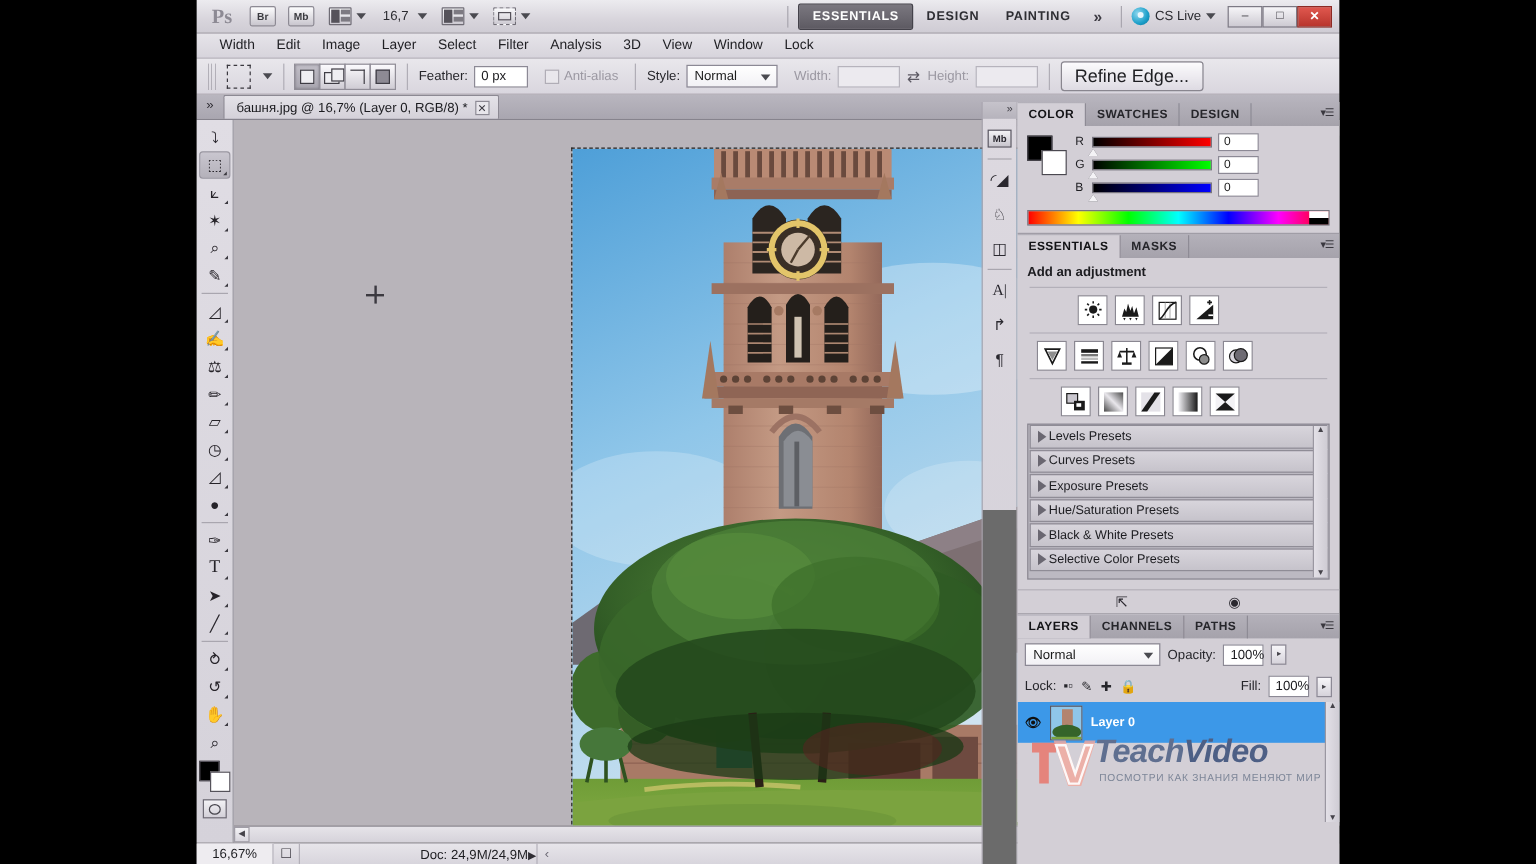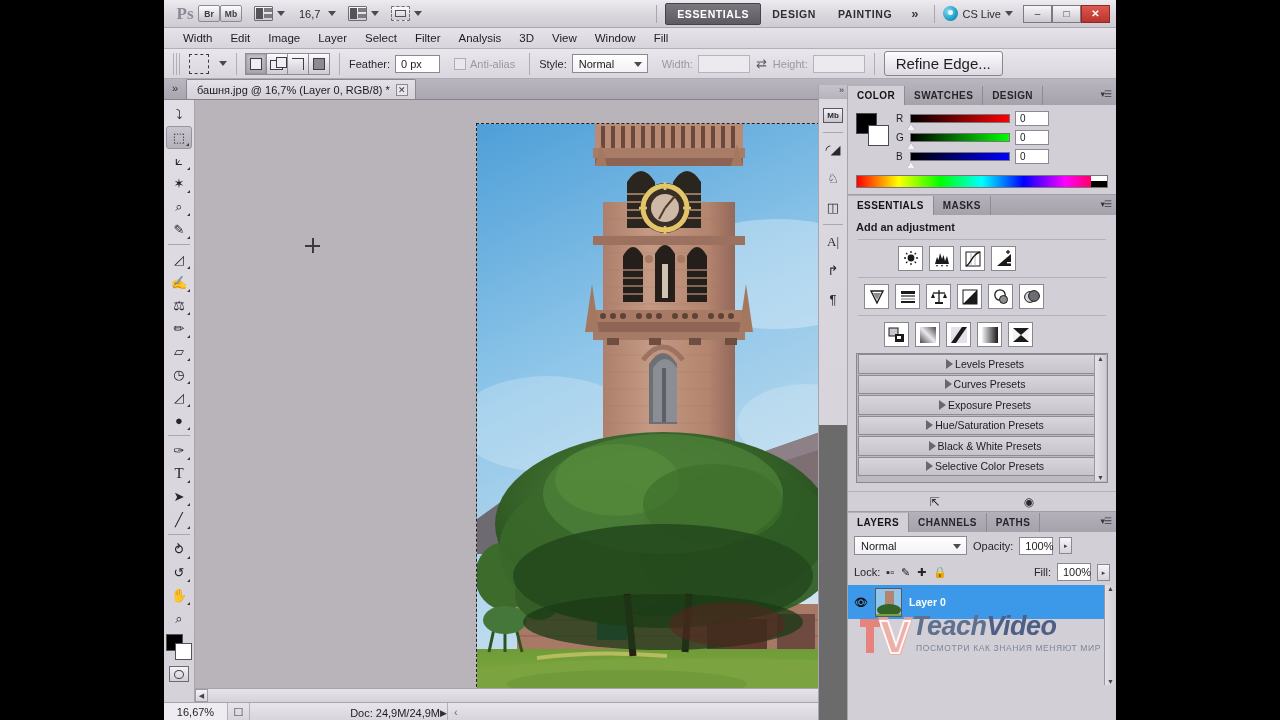--- a/index.html
+++ b/index.html
@@ -24,21 +24,21 @@
     border-bottom: 1px solid #a9a6af;
     display: flex; align-items: center;
   }
   .ps-logo {
     margin-left: 8px; width: 26px; height: 20px;
     font-family: "Liberation Serif", serif; font-size: 17px;
     color: #8d8a94; letter-spacing: 0px; line-height: 20px; text-align: center;
     font-weight: bold;
   }
   .tb-btn {
-    margin-left: 0; min-width: 22px; height: 17px;
+    margin-left: 10px; min-width: 22px; height: 17px;
     border: 1px solid #8d8a94; border-radius: 2px;
     background: linear-gradient(#fdfdfe, #c9c6ce);
     font-size: 8.5px; font-weight: bold; color: #3a3a3f;
     display: flex; align-items: center; justify-content: center; padding: 0 3px;
   }
   .tb-group { display: flex; align-items: center; margin-left: 12px; gap: 4px; }
   .caret { width: 0; height: 0; border-left: 4px solid transparent;
            border-right: 4px solid transparent; border-top: 5px solid #4a4a50; }
   .zoomval { font-size: 11px; color: #2b2b30; margin-left: 14px; }
   .mini-icon {
@@ -266,21 +266,21 @@
   .adjrow { display: flex; gap: 6px; margin: 6px 0; }
   .adjrow.r1 { padding-left: 42px; }
   .adjrow.r2 { padding-left: 8px; }
   .adjrow.r3 { padding-left: 28px; }
   .adjbtn { width: 25px; height: 25px; border: 1px solid #8a8791; background: #fff;
             display: flex; align-items: center; justify-content: center; overflow: hidden; }
   .presets { margin-top: 6px; position: relative; height: 130px;
              border: 1px solid #8a8791; background: #bcb9c2; overflow: hidden; }
   .prow { height: 19.5px; margin: 0 1px 1px 1px; background: linear-gradient(#d8d5dc,#c6c3cb);
           border: 1px solid #8f8c96; display: flex; align-items: center; gap: 2px; padding-left: 6px;
-          font-size: 10.5px; color: #1c1c20; justify-content: center; }
+          font-size: 10.5px; color: #1c1c20; }
   .ptri { width: 0; height: 0; border-top: 5px solid transparent; border-bottom: 5px solid transparent;
           border-left: 7px solid #6a6771; }
   .presetscroll { position: absolute; right: 1px; top: 1px; width: 12px; bottom: 1px;
                   background: linear-gradient(to right,#e3e0e7,#cfccd4); border-left: 1px solid #9a97a1;}
   .adjfoot { height: 20px; border-top: 1px solid #b3b0b9; display: flex; align-items: center;
              justify-content: space-around; padding: 0 40px; font-size: 12px; color: #2a282f; }
 
   
   .lrow1, .lrow2 { display: flex; align-items: center; gap: 6px; padding: 4px 6px; }
   .blendsel { flex: 1; max-width: 113px; }
@@ -354,21 +354,21 @@
       <div class="menuitem">Width</div>
       <div class="menuitem">Edit</div>
       <div class="menuitem">Image</div>
       <div class="menuitem">Layer</div>
       <div class="menuitem">Select</div>
       <div class="menuitem">Filter</div>
       <div class="menuitem">Analysis</div>
       <div class="menuitem">3D</div>
       <div class="menuitem">View</div>
       <div class="menuitem">Window</div>
-      <div class="menuitem">Fill</div>
+      <div class="menuitem">Lock</div>
     </div>
 
     <div class="optbar">
       <div class="grip"></div>
       <div class="tool-preview"></div>
       <div class="caret" style="margin-left:10px"></div>
       <div class="opt-sep"></div>
 
       <div class="selmode">
         <div class="selbtn on n1">

